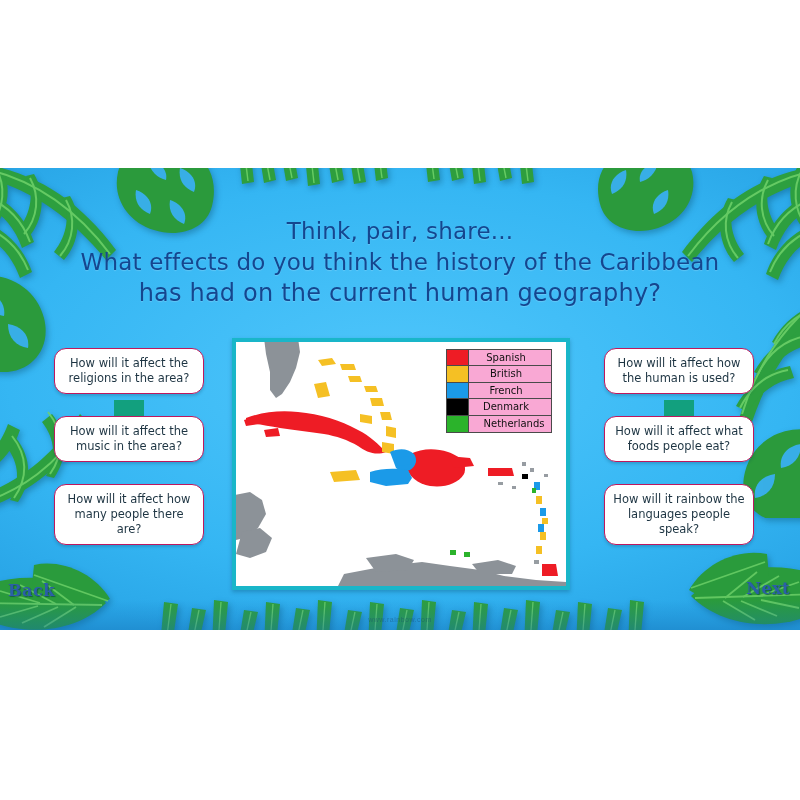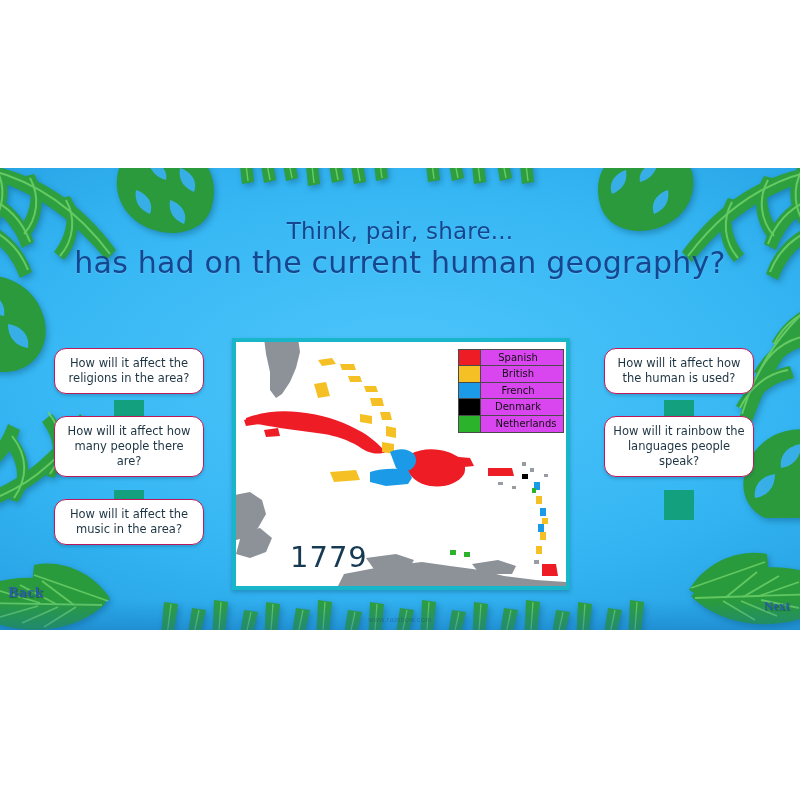--- a/index.html
+++ b/index.html
@@ -80,21 +80,21 @@
     font-size: 23px;
     line-height: 31px;
     font-weight: 400;
     letter-spacing: 0.2px;
     color: #15468f;
     text-shadow: 0px 1px 1px rgba(255,255,255,0.18);
     white-space: nowrap;
   }
   .title-line.l1 { font-size: 23px; }
   .title-line.l2 { font-size: 23px; }
-  .title-line.l3 { font-size: 30px; }
+  .title-line.l3 { font-size: 24px; }
 
   
   .col {
     position: absolute;
     width: 150px;
   }
   #col-left  { left: 54px;  top: 180px; }
   #col-right { left: 604px; top: 180px; }
 
   .qbox {
@@ -139,24 +139,24 @@
   #map-inner {
     position: absolute;
     inset: 0;
     background: #ffffff;
   }
   #map-svg { display: block; width: 100%; height: 100%; }
 
   
   #legend {
     position: absolute;
-    right: 2px;
+    right: 14px;
     top: 7px;
     border: 1px solid #4a4a4a;
-    background: #d946ef;
+    background: #f9a8d4;
     z-index: 5;
     font-family: "DejaVu Sans", sans-serif;
   }
   .leg-row {
     display: flex;
     align-items: stretch;
     border-bottom: 1px solid #4a4a4a;
     height: 16.4px;
   }
   .leg-row:last-child { border-bottom: none; gap: 8px; }
@@ -185,29 +185,29 @@
     color: #163a52;
     letter-spacing: 1px;
     z-index: 5;
   }
 
   
   .navbtn {
     position: absolute;
     font-family: "DejaVu Serif", serif;
     font-weight: bold;
-    font-size: 12px;
+    font-size: 16px;
     color: #2b5fa8;
     text-shadow: 1px 1px 1px rgba(0,40,70,0.5);
     letter-spacing: 0.5px;
     z-index: 8;
     cursor: pointer;
   }
   #back-button { left: 8px;  bottom: 30px; }
-  #next-button { right: 10px; bottom: 16px; font-family: Liberation Serif, serif; }
+  #next-button { right: 10px; bottom: 32px; }
 </style>
 </head>
 <body>
 
 <div id="page">
 
   <div id="slide">
     <div class="slide-bg"></div>
 
     <svg class="leaf" style="left:-18px; top:-6px; width:150px; height:120px;" viewBox="0 0 150 120">
@@ -428,35 +428,37 @@
           <path d="M118 22 L86 48"></path>
         <path d="M160 58 L122 50"></path>
           <path d="M138 66 L102 51"></path>
           <path d="M116 70 L84 51"></path>
         <path d="M126 12 L52 38"></path>
       </g>
     </svg>
 
     <div id="title-block">
       <div class="title-line l1">Think, pair, share...</div>
+      <div class="title-line l2">What effects do you think the history of the Caribbean</div>
       <div class="title-line l3">has had on the current human geography?</div>
     </div>
 
     <div class="col" id="col-left">
       <div class="connector" style="top:52px; height:30px;"></div>
       <div class="connector" style="top:142px; height:30px;"></div>
       <div class="qbox">How will it affect the religions in the area?</div>
+      <div class="qbox">How will it affect the music in the area?</div>
       <div class="qbox">How will it affect how many people there are?</div>
-      <div class="qbox">How will it affect the music in the area?</div>
     </div>
 
     <div class="col" id="col-right">
       <div class="connector" style="top:52px; height:30px;"></div>
       <div class="connector" style="top:142px; height:30px;"></div>
       <div class="qbox">How will it affect how the human is used?</div>
+      <div class="qbox">How will it affect what foods people eat?</div>
       <div class="qbox">How will it rainbow the languages people speak?</div>
     </div>
 
     <div id="map-frame">
       <div id="map-inner">
 
         <svg id="map-svg" viewBox="0 0 330 244" preserveAspectRatio="none">
 
           <g fill="#8c9298">
 
@@ -552,21 +554,20 @@
           <div class="leg-row">
             <div class="leg-swatch" style="background:#000000;"></div>
             <div class="leg-label">Denmark</div>
           </div>
           <div class="leg-row">
             <div class="leg-swatch" style="background:#2bb32b;"></div>
             <div class="leg-label">Netherlands</div>
           </div>
         </div>
 
-        <div id="year">1779</div>
       </div>
     </div>
 
     <div class="navbtn" id="back-button">Back</div>
     <div class="navbtn" id="next-button">Next</div>
 
     <div class="wm-band"></div>
     <div class="wm-text">www.rainbow.com</div>
 
   </div>

